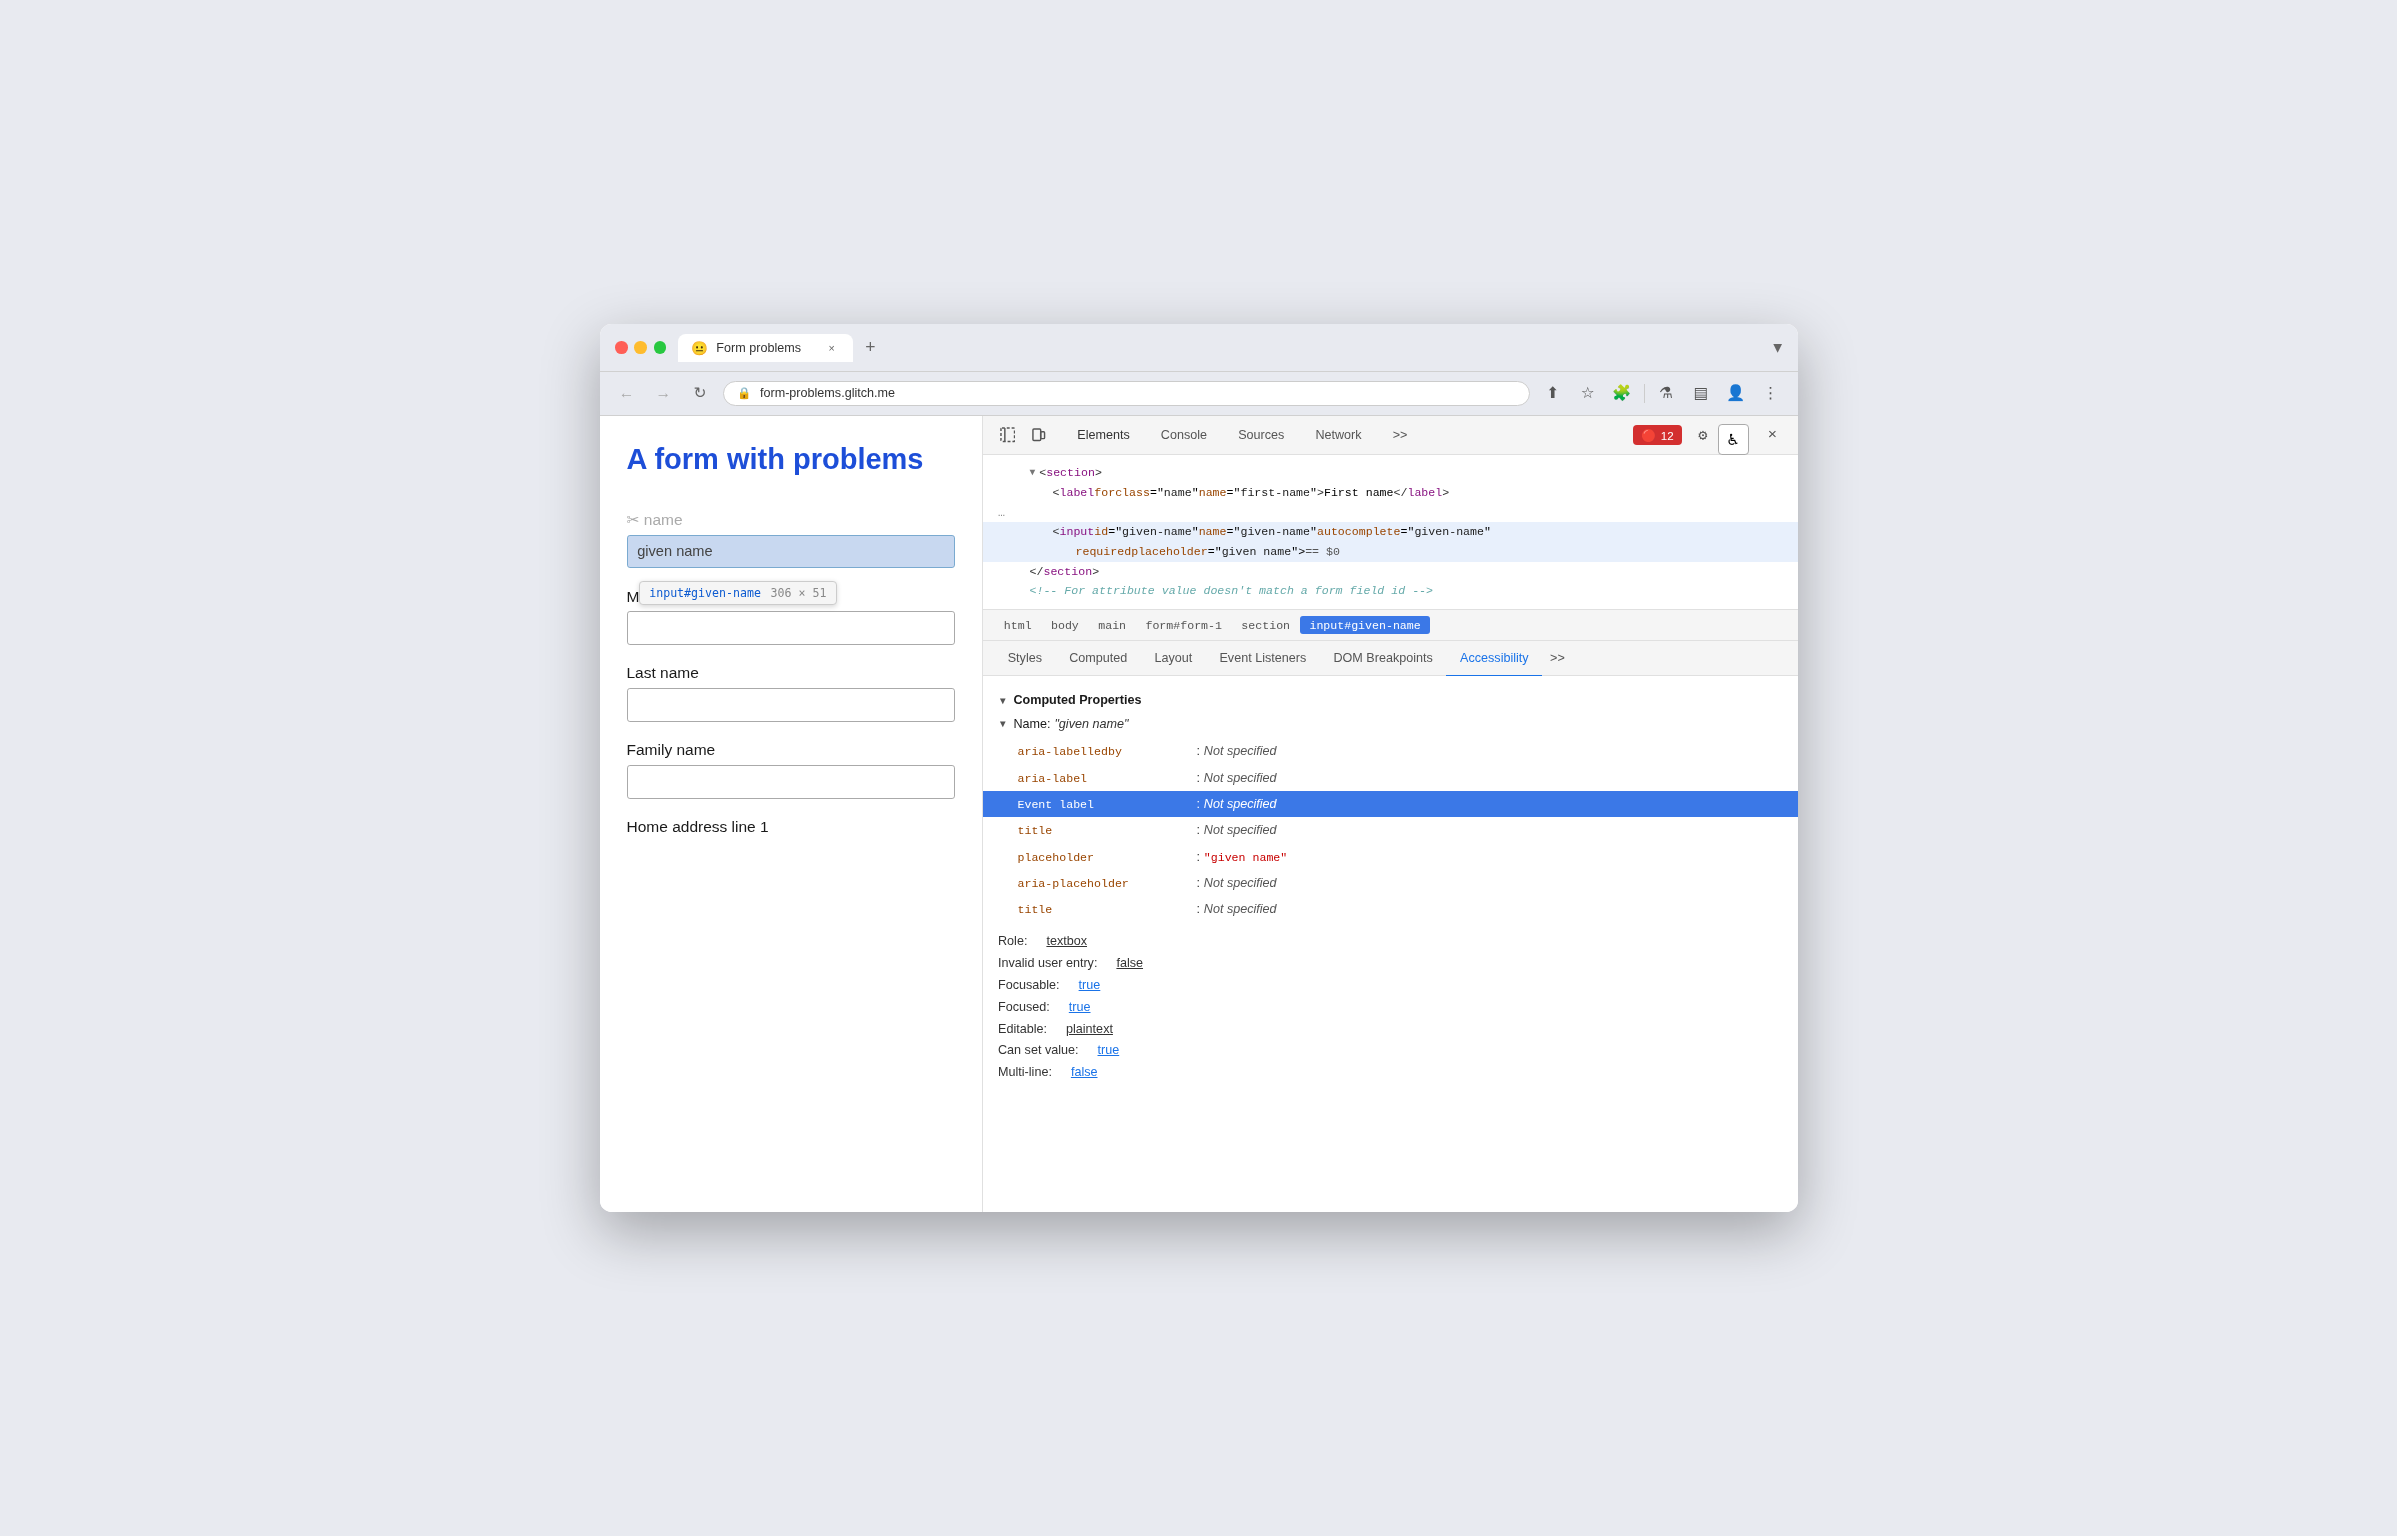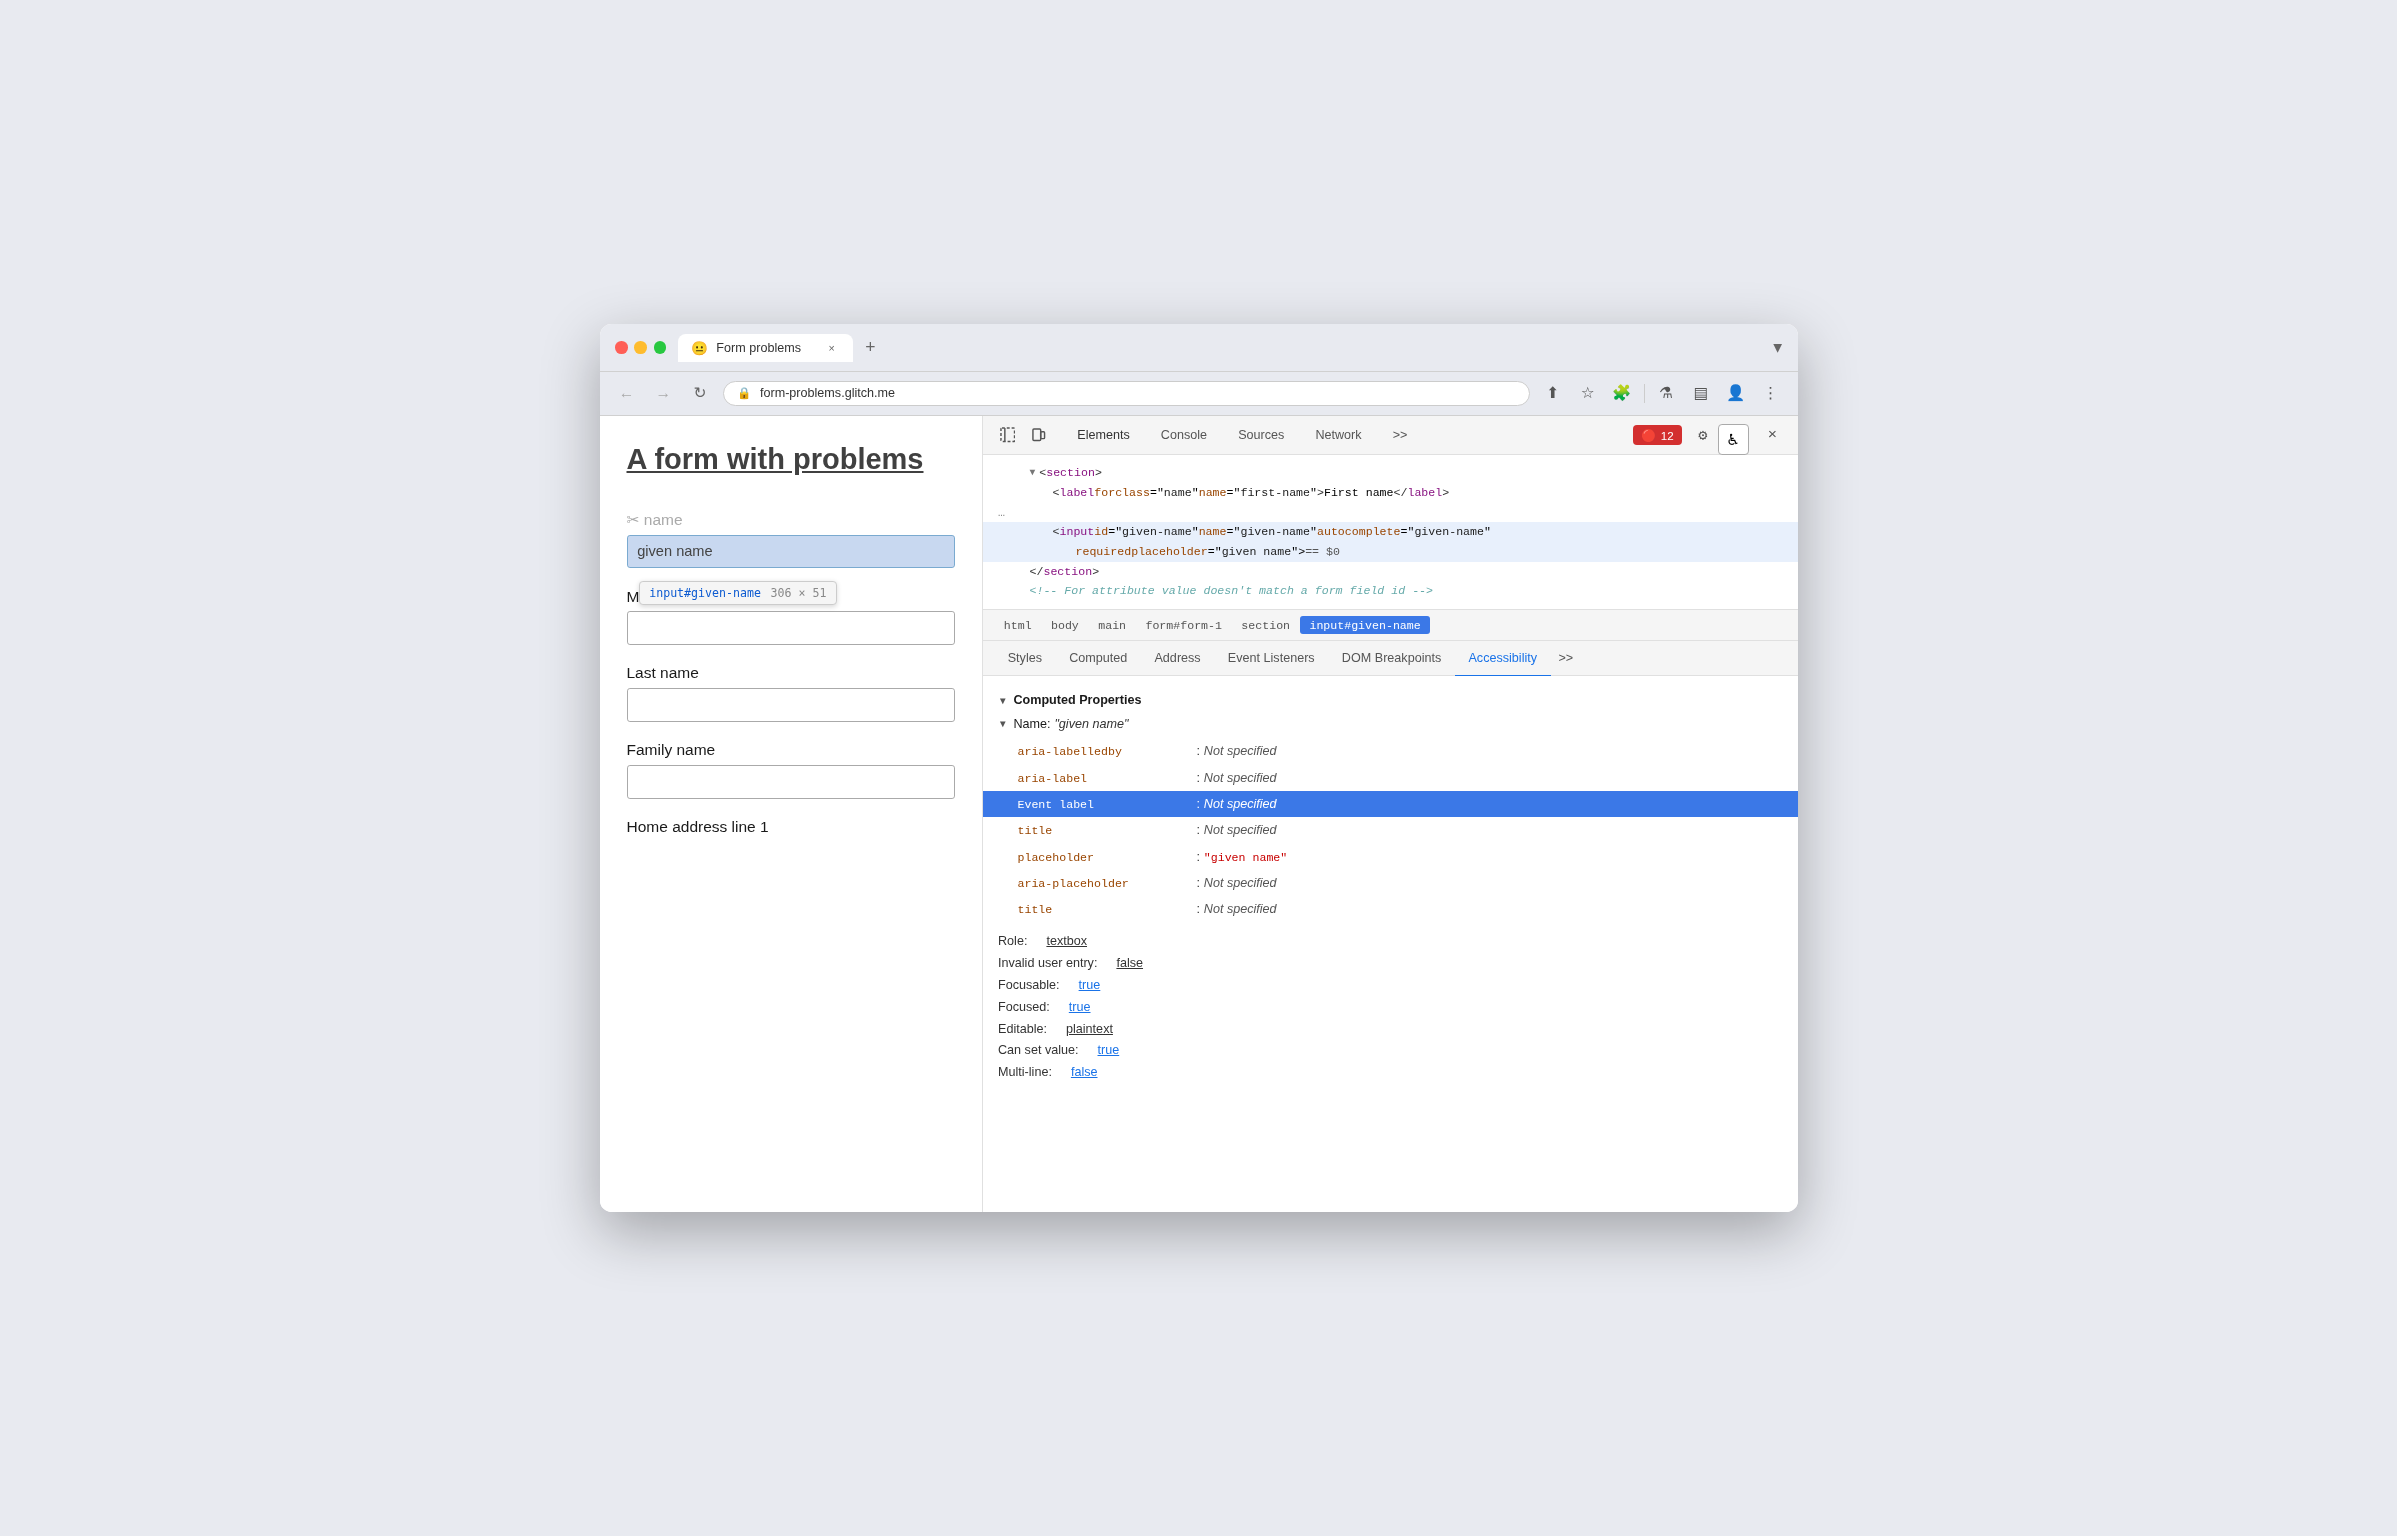--- a/index.html
+++ b/index.html
@@ -147,23 +147,22 @@
     .form-panel {
       width: 383px;
       background: #fff;
       padding: 27px 27px;
       overflow-y: auto;
       border-right: 1px solid #e0e0e0;
     }
     .form-title {
       font-size: 29px;
       font-weight: 600;
-      color: #404040;
+      color: #1d4ed8;
       margin-bottom: 19.4px;
-      text-decoration: underline;
     }
     .field-group {
       margin-bottom: 19.4px;
     }
     .field-label {
       font-size: 15.5px;
       color: #1a1a1a;
       margin-bottom: 5.8px;
       font-weight: 400;
     }
@@ -613,21 +612,21 @@
         <div class="breadcrumb-item">body</div>
         <div class="breadcrumb-item">main</div>
         <div class="breadcrumb-item">form#form-1</div>
         <div class="breadcrumb-item">section</div>
         <div class="breadcrumb-item active">input#given-name</div>
       </div>
 
       <div class="sub-tabs">
         <div class="sub-tab">Styles</div>
         <div class="sub-tab">Computed</div>
-        <div class="sub-tab">Address</div>
+        <div class="sub-tab">Layout</div>
         <div class="sub-tab">Event Listeners</div>
         <div class="sub-tab">DOM Breakpoints</div>
         <div class="sub-tab active">Accessibility</div>
         <div class="sub-tab-overflow">&gt;&gt;</div>
       </div>
 
       <div class="accessibility-panel">
 
         <div class="section-header">
           <span class="section-triangle">▼</span>

